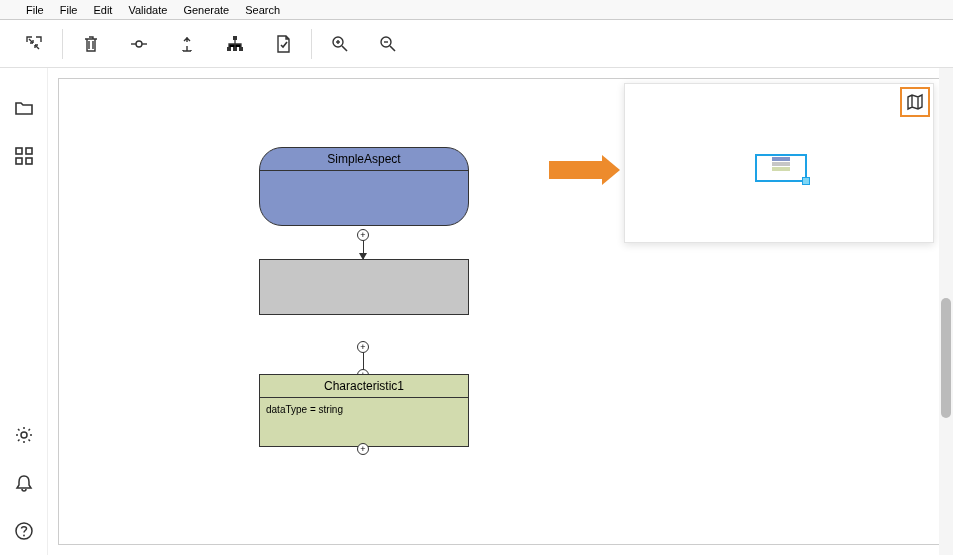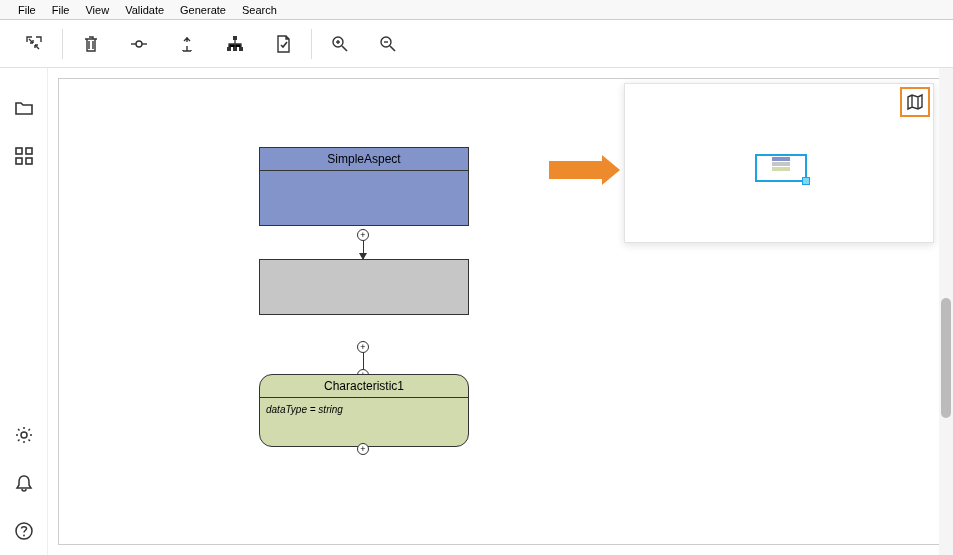--- a/index.html
+++ b/index.html
@@ -11,21 +11,21 @@
       height: 555px;
       overflow: hidden;
       position: relative;
     }
     .menubar {
       height: 20px;
       background: #f8f8f8;
       border-bottom: 1px solid #ccc;
       display: flex;
       align-items: center;
-      padding-left: 10px;
+      padding-left: 18px;
     }
     .menubar span { padding: 2px 8px; cursor: pointer; font-size: 11px; }
     .toolbar {
       height: 48px;
       background: #fff;
       border-bottom: 1px solid #e0e0e0;
       display: flex;
       align-items: center;
       padding-left: 10px;
     }
@@ -90,26 +90,26 @@
       padding: 4px;
       font-size: 12px;
       border-bottom: 1px solid #333;
     }
     .node .body {
       height: 54px;
       font-size: 10px;
       text-align: left;
       padding: 6px;
     }
-    .n1 { top: 68px; left: 200px; background: #8294c9; }
+    .n1 { top: 68px; left: 200px; background: #8294c9; border-radius: 23px; }
     .n1 .body{ height:54px; }
     .n2 { top: 180px; left: 200px; background: #c6c6c6; }
     .n2 .body{ height:54px; }
-    .n3 { top: 295px; left: 200px; background: #d2dbae; border-radius: 13px; }
-    .n3 .body{ height:48px;font-style:italic; }
+    .n3 { top: 295px; left: 200px; background: #d2dbae; }
+    .n3 .body{ height:48px; }
     .conn {
       position: absolute;
       width: 1px;
       background: #333;
       left: 304px;
     }
     .c1 { top: 150px; height: 30px; }
     .c2 { top: 262px; height: 33px; }
     .plus-circle {
       position: absolute;
@@ -189,21 +189,21 @@
        position:absolute;left:2px;width:10px;background:#bbb;border-radius:5px;top:230px;height:120px;
     }
     svg{display:block}
   </style>
 </head>
 <body>
 
 <div class="menubar">
   <span>File</span>
   <span>File</span>
-  <span>View</span>
+  <span>Edit</span>
   <span>Validate</span>
   <span>Generate</span>
   <span>Search</span>
 </div>
 
 <div class="toolbar">
   <div class="icon" title="fit">
     <svg width="18" height="18" viewBox="0 0 18 18">
         <path d="M2 7 L2 2 L7 2 M11 2 L16 2 L16 7 M4 4 L8 8 M14 14 L10 10" stroke="#333" fill="none" stroke-width="1.4"></path>
         <path d="M8 8 L5 8 M8 8 L8 5 M10 10 L13 10 M10 10 L10 13" stroke="#333" stroke-width="1.4"></path>

